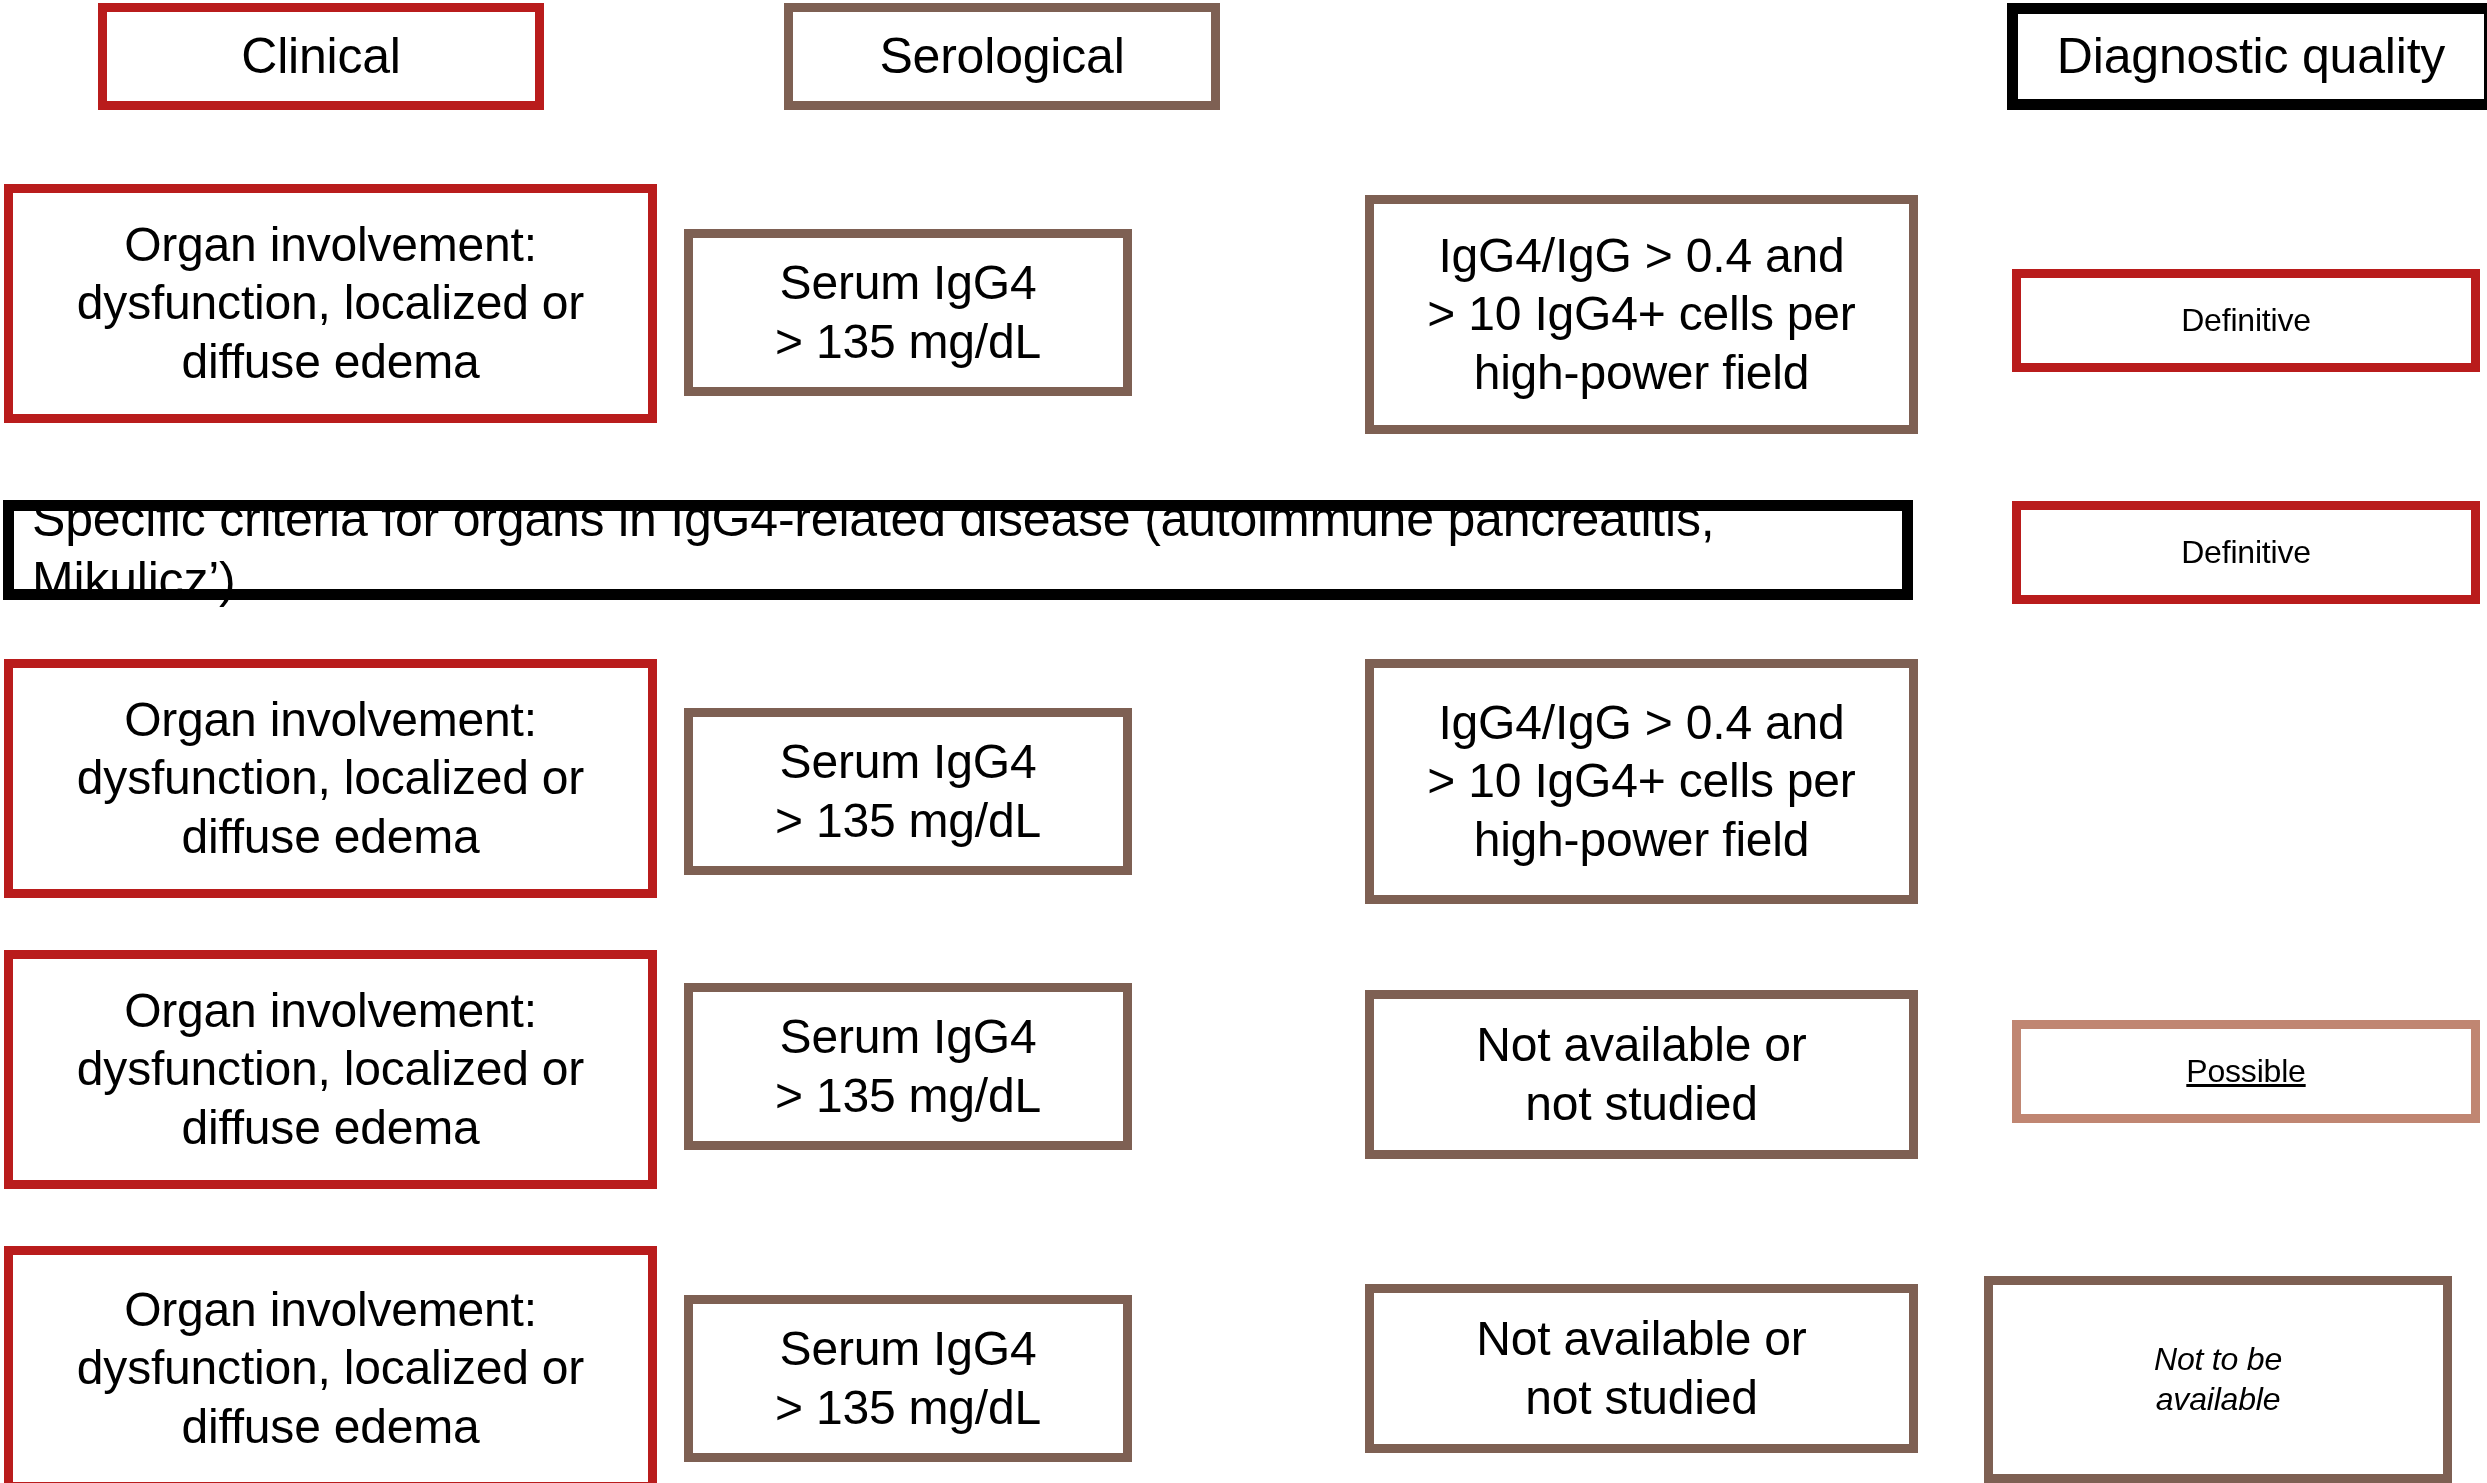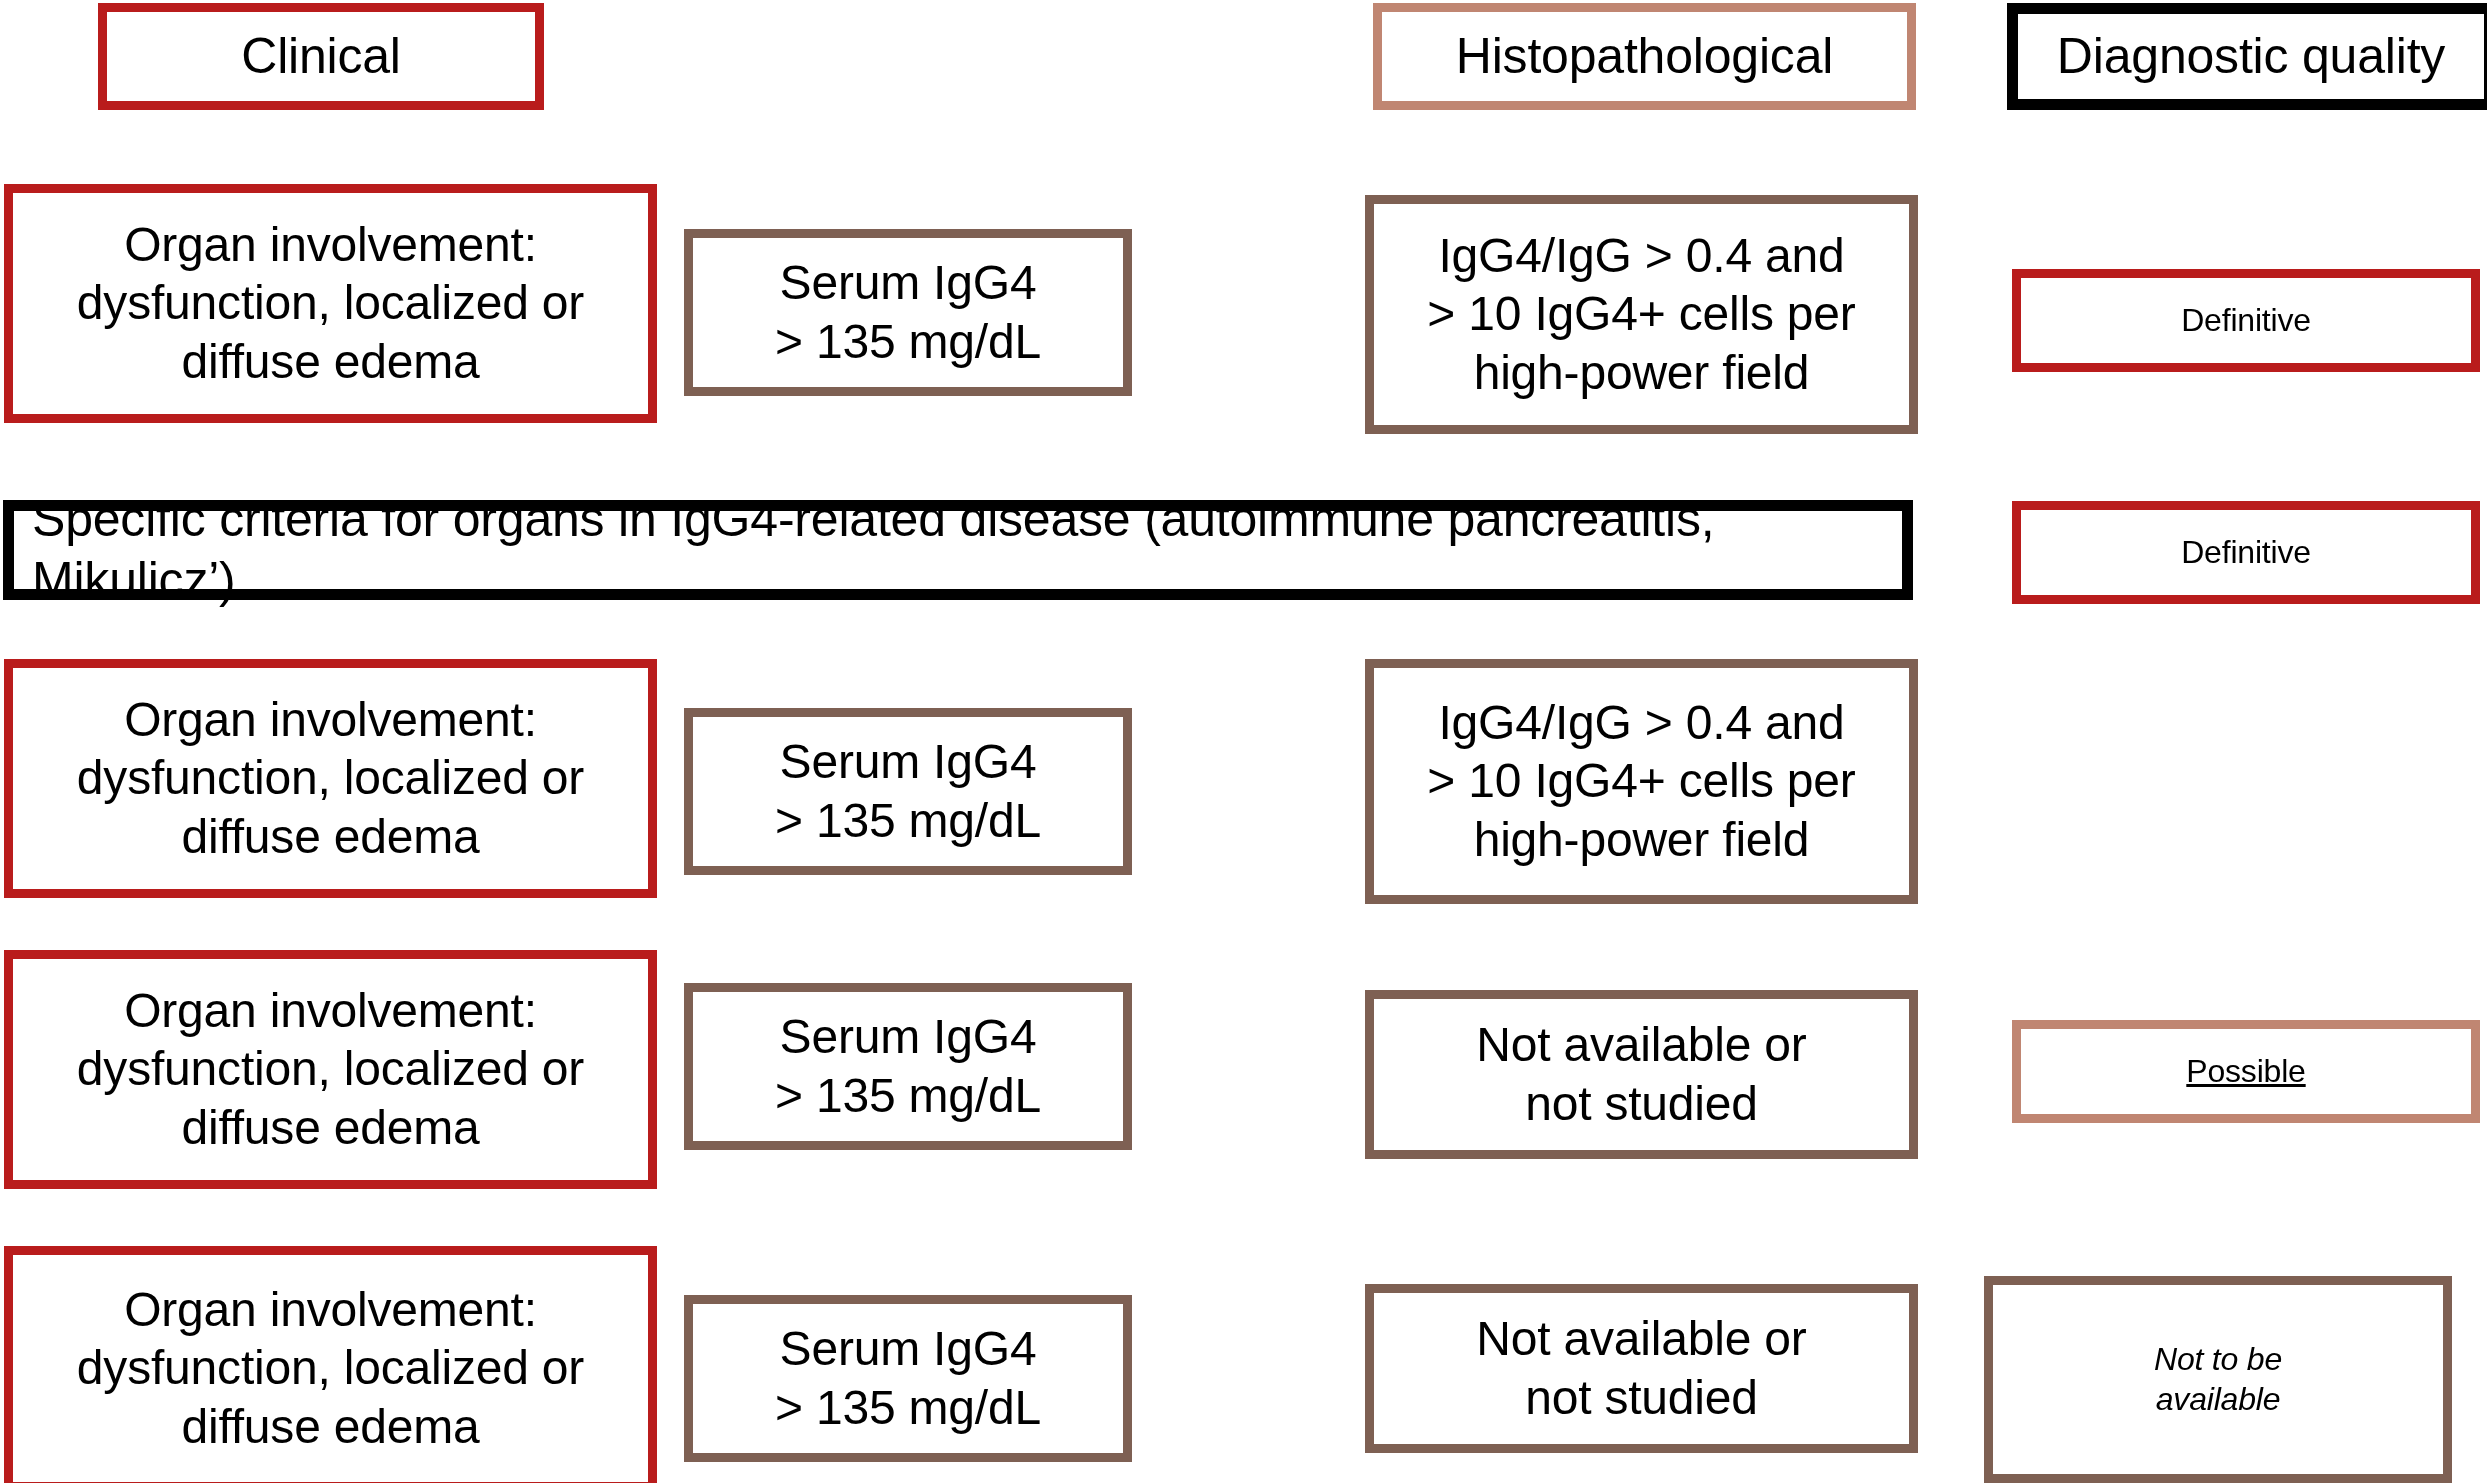--- a/index.html
+++ b/index.html
@@ -41,24 +41,24 @@
 </style>
 </head>
 <body>
 
 <div id="stage">
 
   <div class="box hdr b-blue" style="left:98px;top:3px;width:446px;height:107px;">
     <span class="txt">Clinical</span>
   </div>
 
+  <div class="box hdr b-brown" style="left:784px;top:3px;width:436px;height:107px;">
+    <span class="txt">Serological</span>
+  </div>
 
-  <div class="box hdr b-terra" style="left:1373px;top:3px;width:543px;height:107px;">
-    <span class="txt">Histopathological</span>
-  </div>
 
   <div class="box hdr b-black" style="left:2007px;top:3px;width:488px;height:107px;">
     <span class="txt">Diagnostic quality</span>
   </div>
 
   <div class="box cell b-blue" style="left:4px;top:184px;width:653px;height:239px;">
     <span class="txt">
       <span>Organ involvement:</span><br>
       <span>dysfunction, localized or</span><br>
       <span>diffuse edema</span>

